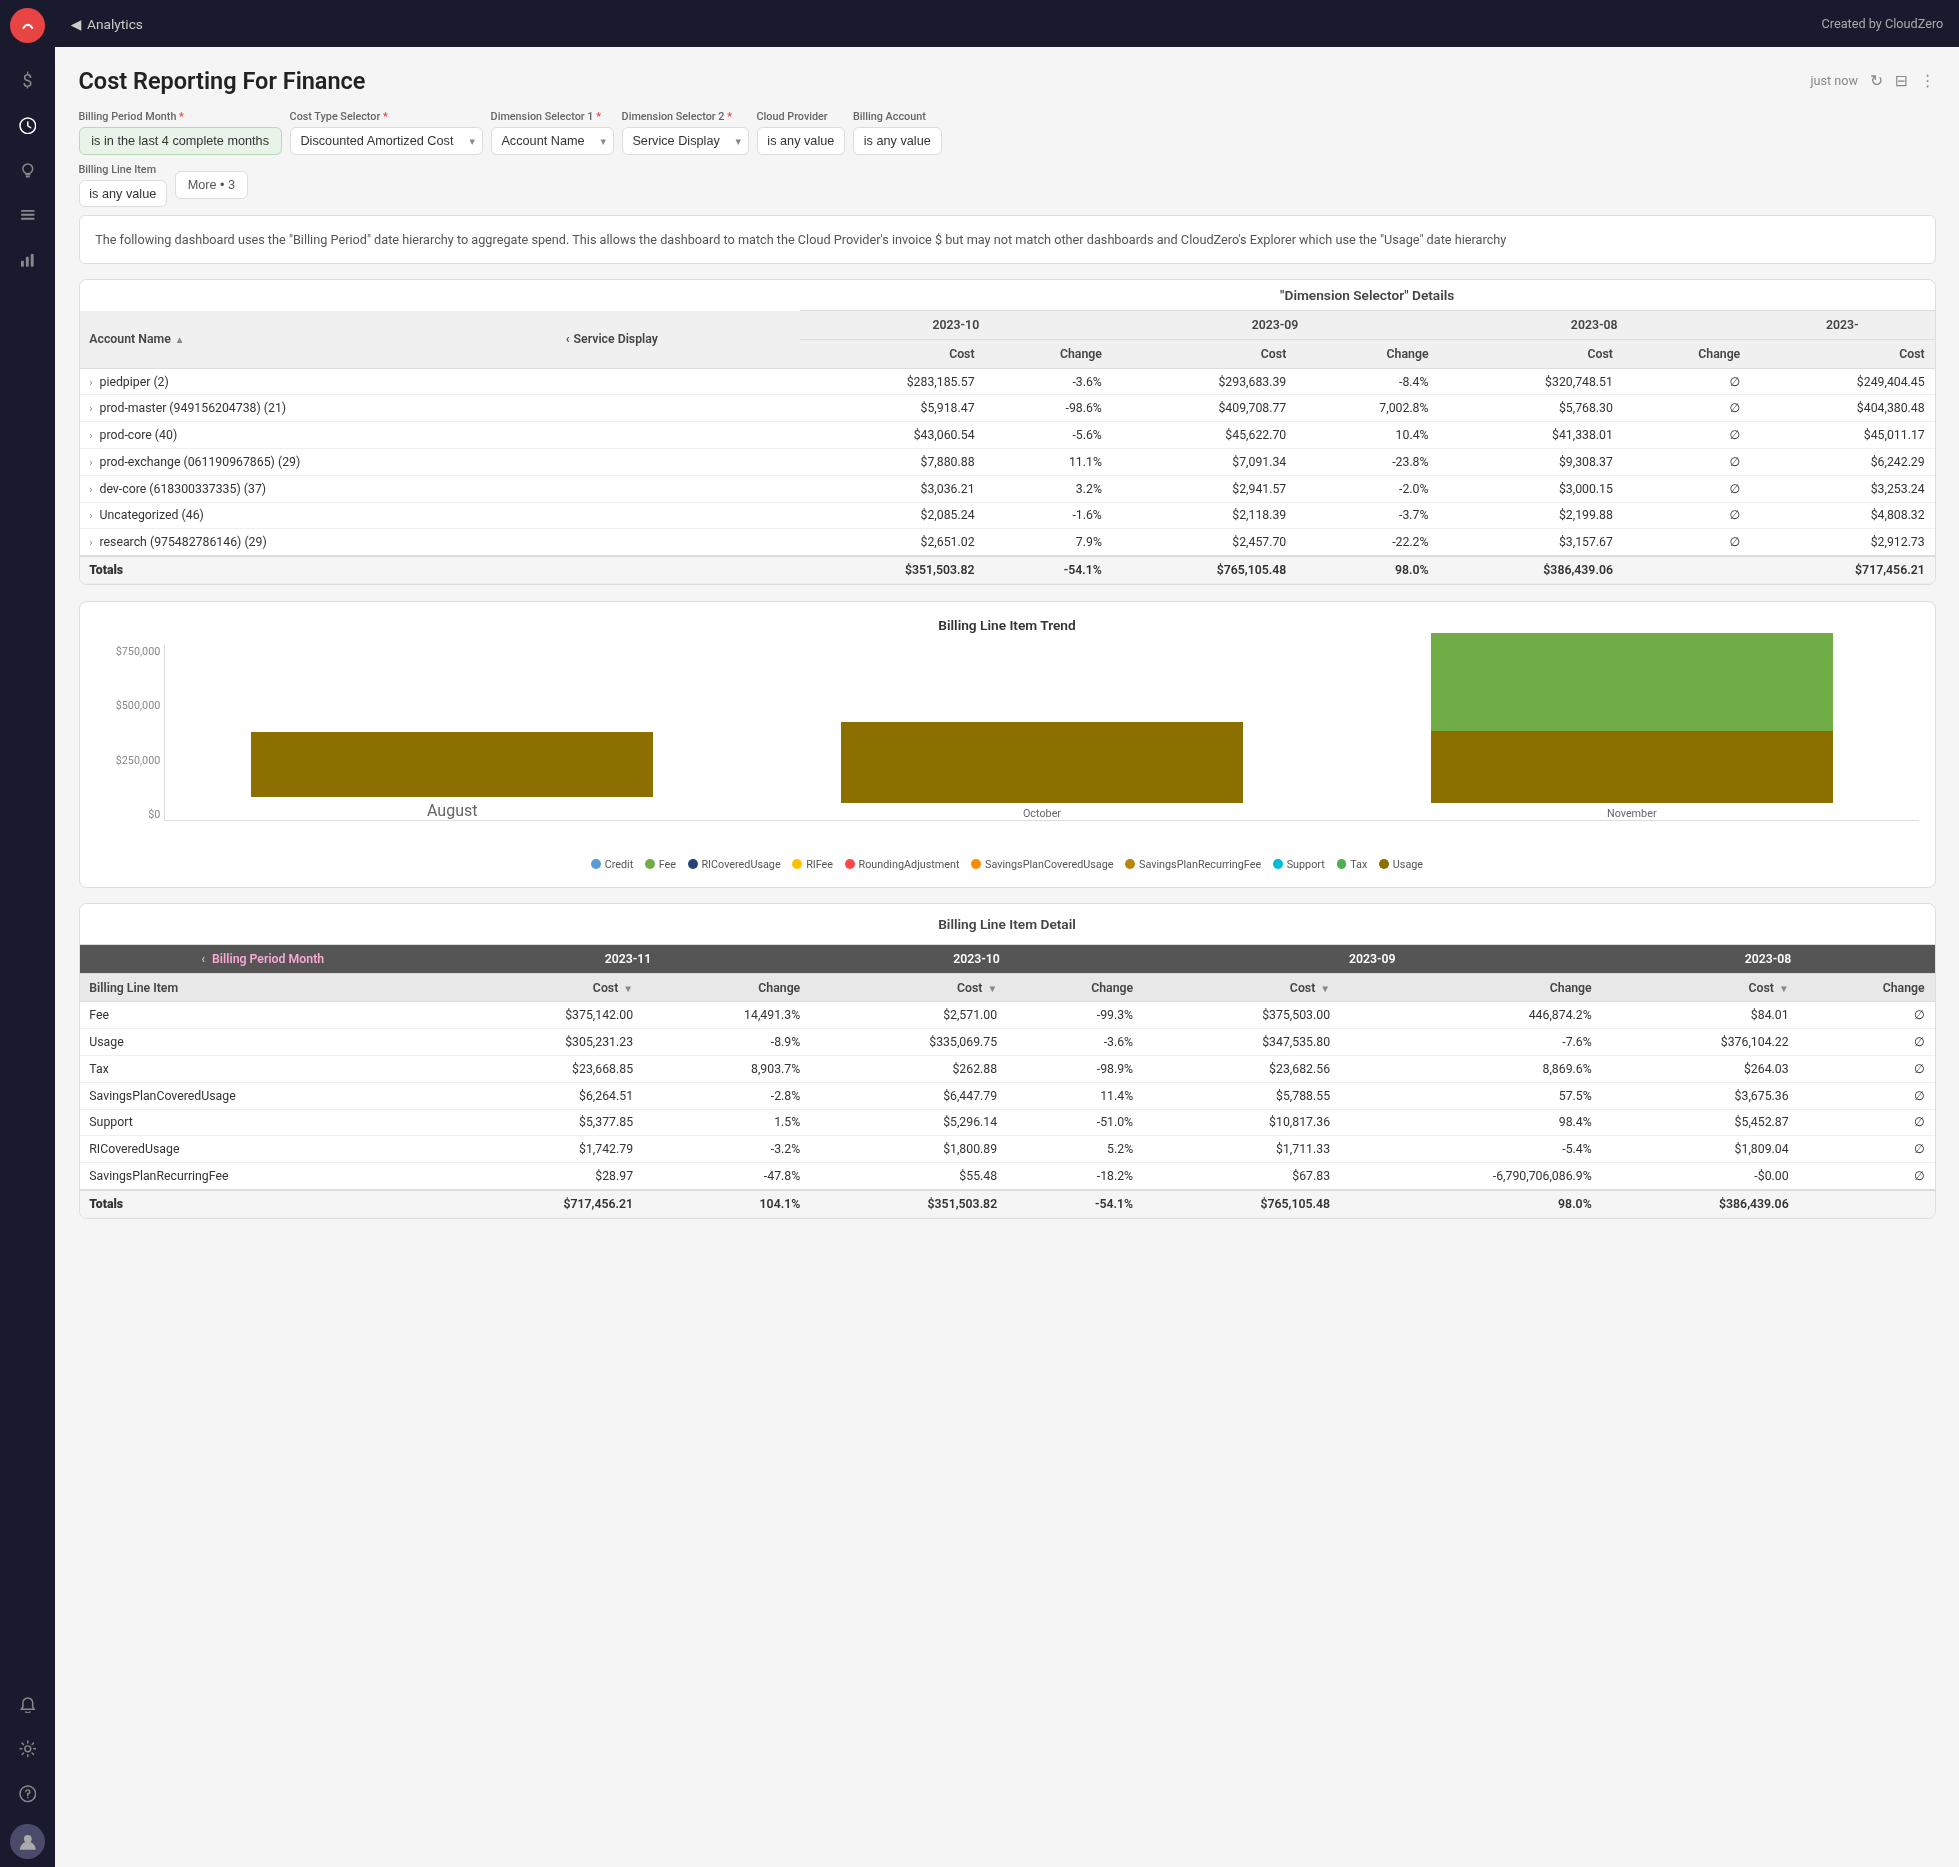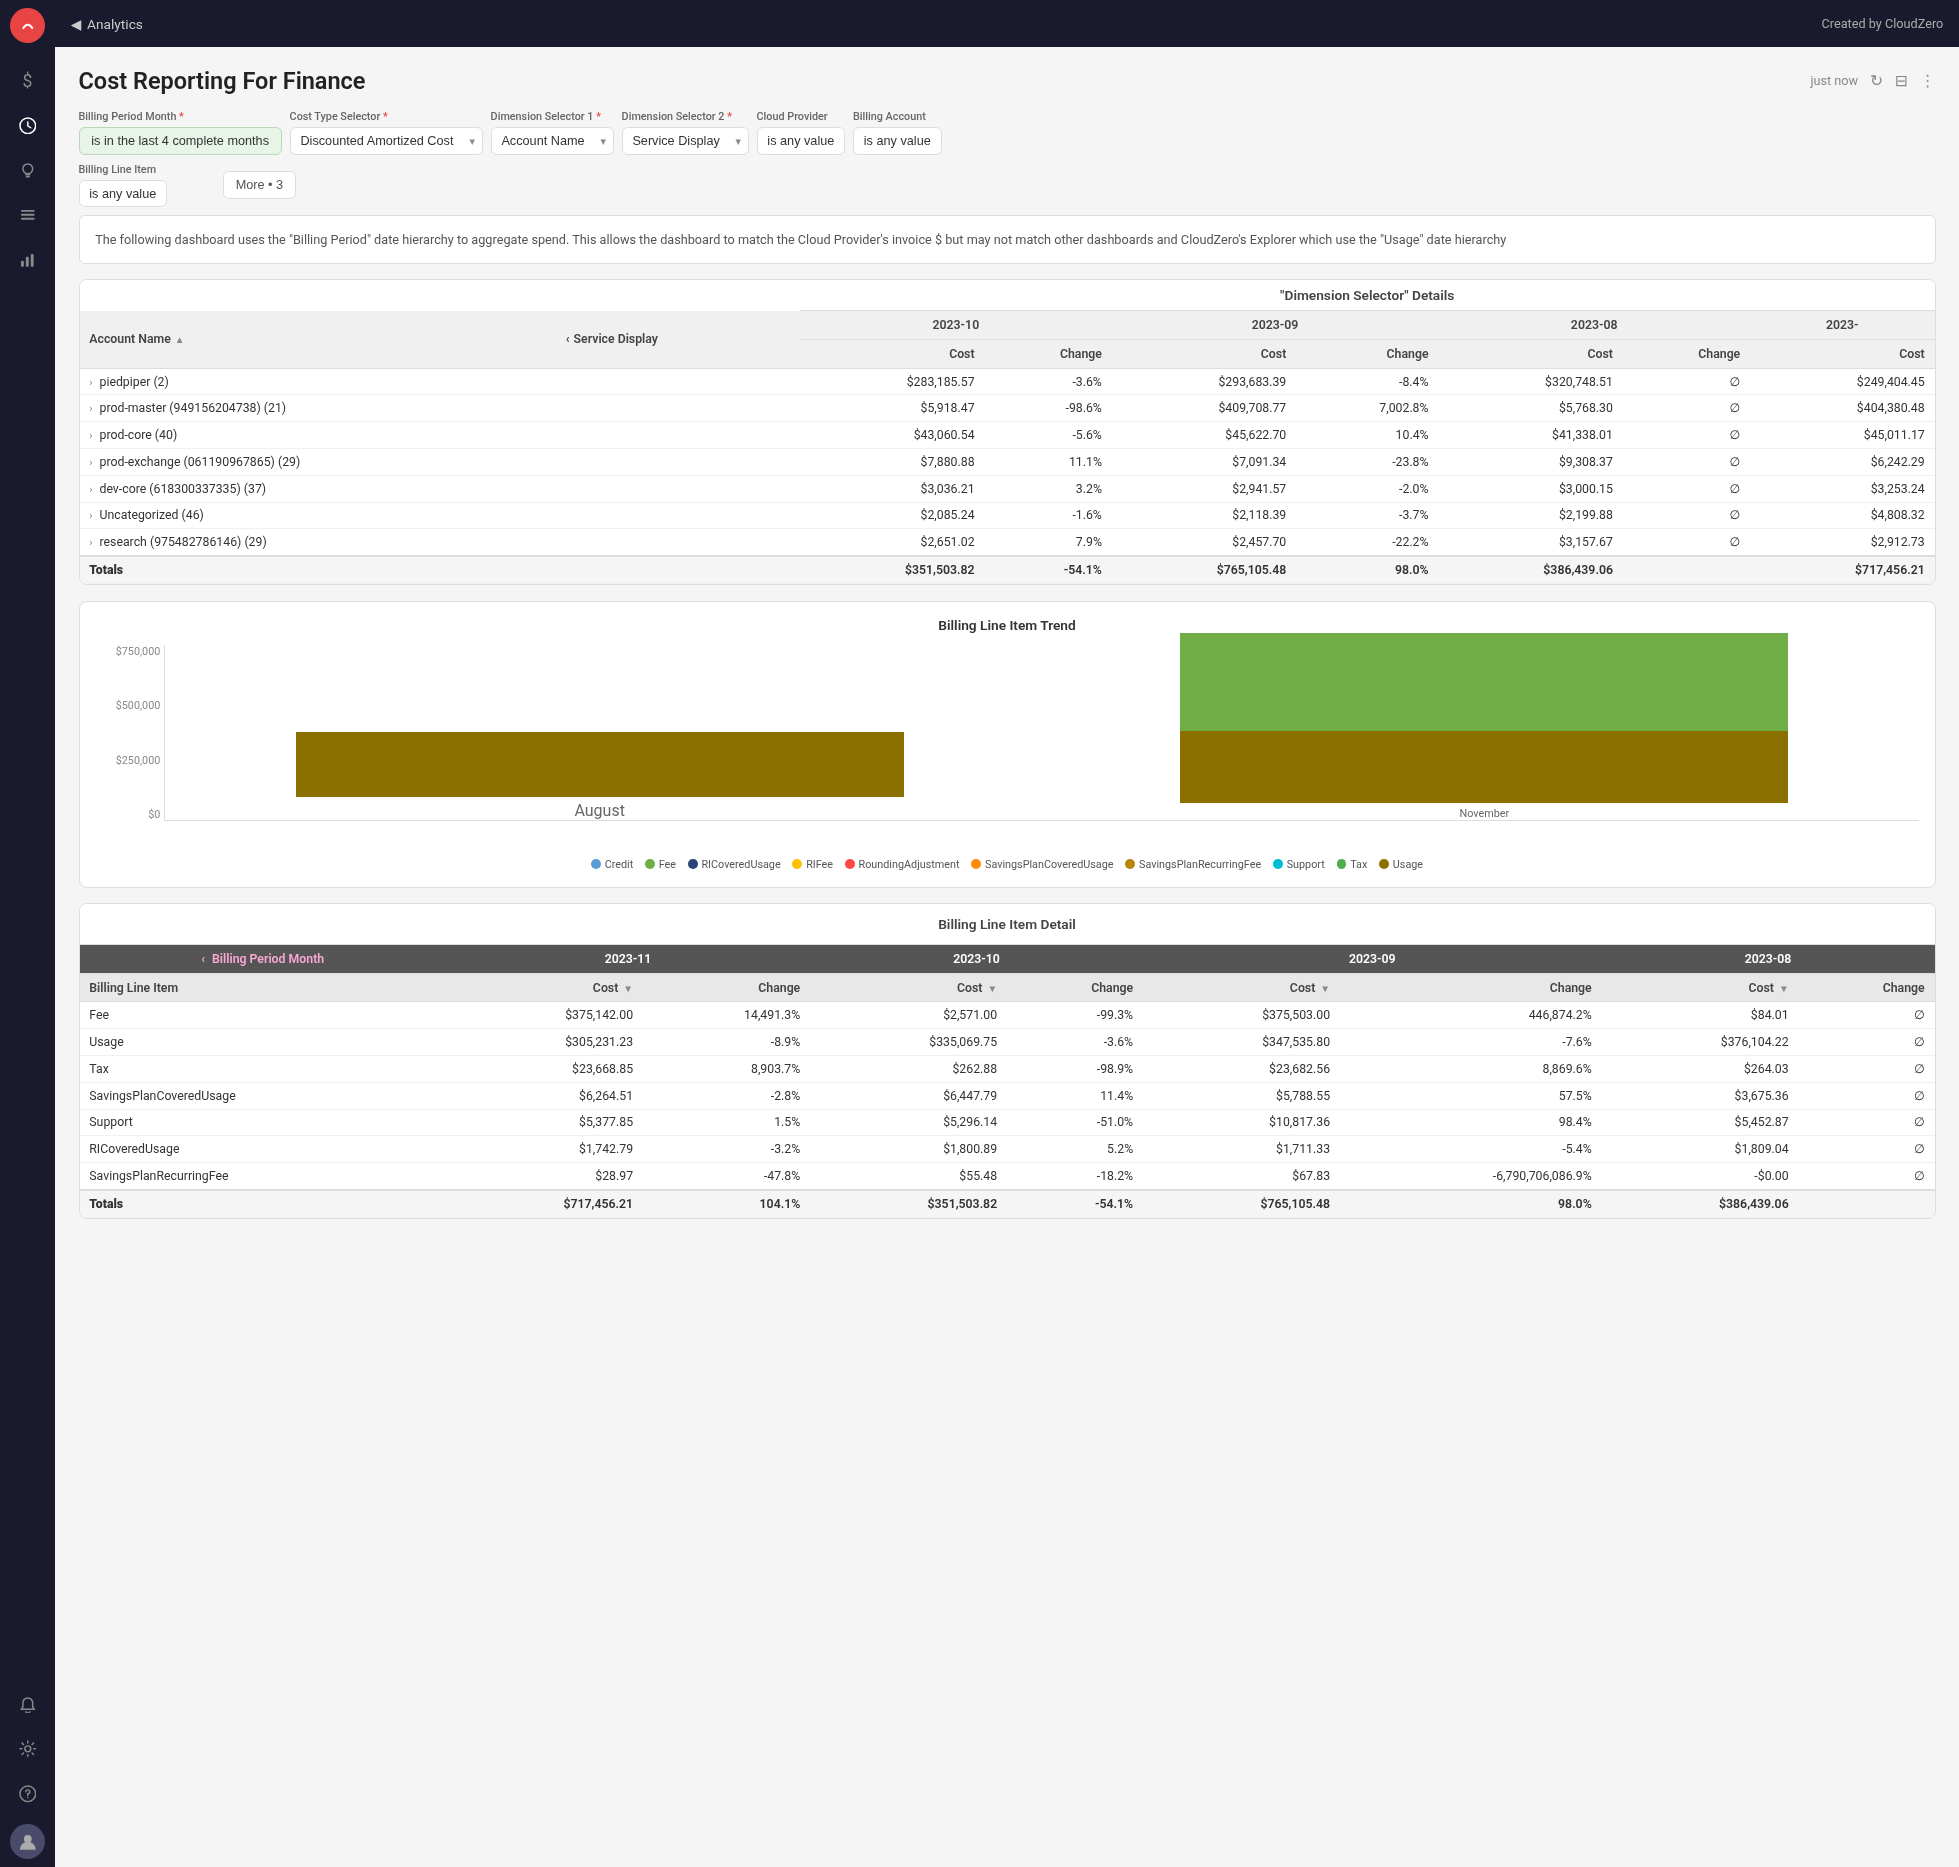--- a/index.html
+++ b/index.html
@@ -182,21 +182,20 @@
       cursor: pointer;
     }
     .more-btn {
       background: white;
       border: 1px solid #ddd;
       border-radius: 5.9px;
       padding: 5.9px 11.8px;
       font-size: 12.7px;
       color: #555;
       cursor: pointer;
-      margin-left: 48px;
     }
 
     
     .info-banner {
       background: white;
       border: 1px solid #ddd;
       border-radius: 5.9px;
       padding: 13.7px 15.7px;
       font-size: 12.7px;
       color: #555;
@@ -626,20 +625,26 @@
           <div style="display:flex; align-items:flex-end; height:176px; gap:15.7px; border-bottom:1px solid #ddd; border-left:1px solid #ddd;">
 
             <div style="flex:1; display:flex; flex-direction:column; align-items:center; height:100%; justify-content:flex-end;">
               <div style="width:70%; display:flex; flex-direction:column-reverse;">
                 <div style="height:65px; background:#8b7000;"></div>
               </div>
               <div style="font-size:16px; color:#666; margin-top:3.9px;">August</div>
             </div>
 
 
+            <div style="flex:1; display:flex; flex-direction:column; align-items:center; height:100%; justify-content:flex-end;">
+              <div style="width:70%; display:flex; flex-direction:column-reverse;">
+                <div style="height:81px; background:#8b7000;"></div>
+              </div>
+              <div style="font-size:10.8px; color:#666; margin-top:3.9px;">October</div>
+            </div>
 
             <div style="flex:1; display:flex; flex-direction:column; align-items:center; height:100%; justify-content:flex-end;">
               <div style="width:70%; display:flex; flex-direction:column-reverse;">
                 <div style="height:72px; background:#8b7000;"></div>
                 <div style="height:98px; background:#70ad47;"></div>
               </div>
               <div style="font-size:10.8px; color:#666; margin-top:3.9px;">November</div>
             </div>
           </div>
         </div>

